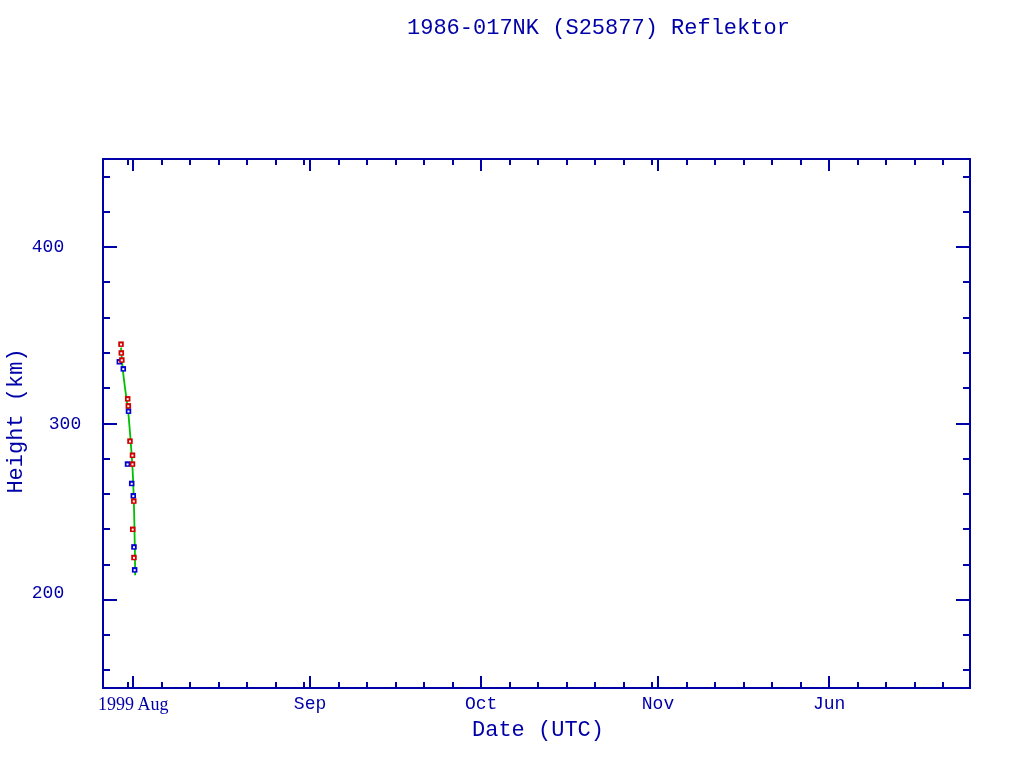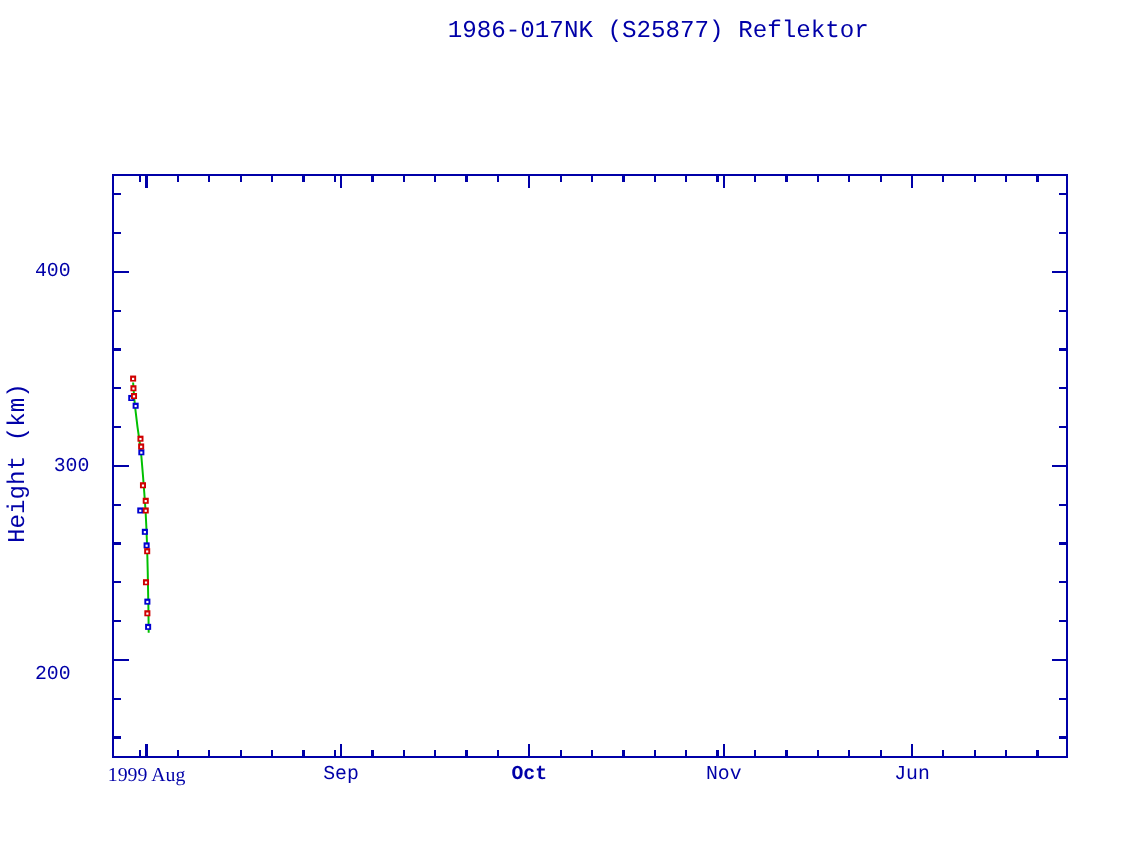--- a/index.html
+++ b/index.html
@@ -242,24 +242,25 @@
           <rect x="129.96756578947372" y="526.55" width="5.5" height="5.5" fill="#d00000"></rect>
           <rect x="131.71756578947372" y="528.5999999999999" width="2" height="2" fill="#ffffff"></rect>
         </g>
         <g>
           <rect x="131.22243421052636" y="554.7633333333333" width="5.5" height="5.5" fill="#d00000"></rect>
           <rect x="132.97243421052636" y="556.8133333333333" width="2" height="2" fill="#ffffff"></rect>
         </g>
       </g>
     </svg>
   <div class="chart-title">1986-017NK (S25877) Reflektor</div>
+  <div class="x-axis-title">Date (UTC)</div>
   <div class="y-axis-title">Height (km)</div>
   <div id="tick-labels">
       <div class="xtick" style="left: 133.231px; font-family: Liberation Serif, serif;">1999 Aug</div>
       <div class="xtick" style="left: 310.053px;">Sep</div>
-      <div class="xtick" style="left: 481.172px; font-weight: bold;">Oct</div>
+      <div class="xtick" style="left: 481.172px;">Oct</div>
       <div class="xtick" style="left: 657.994px;">Nov</div>
       <div class="xtick" style="left: 829.112px;">Jun</div>
-      <div class="ytick" style="top: 602px;">200</div>
+      <div class="ytick" style="top: 582px;">200</div>
       <div class="ytick" style="top: 412.5px; margin-left: 17px;">300</div>
       <div class="ytick" style="top: 236.167px;">400</div>
     </div>
 </div>
 
 </body></html>

